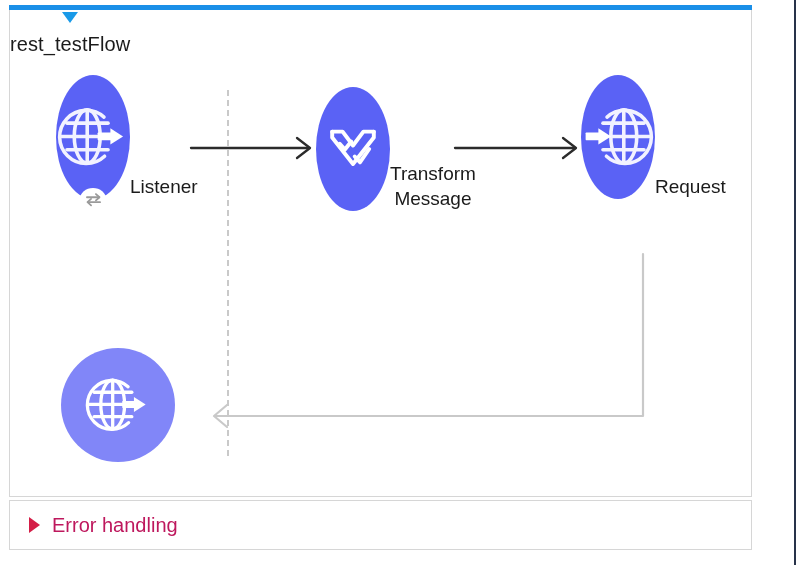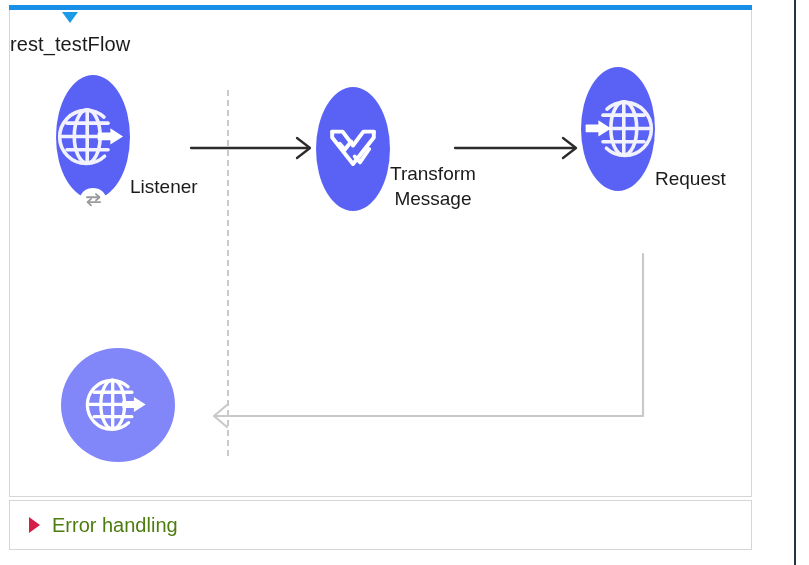--- a/index.html
+++ b/index.html
@@ -142,21 +142,21 @@
     background: #ffffff;
     border: 1px solid #d6d6d6;
     box-sizing: border-box;
     display: flex;
     align-items: center;
     padding-left: 19px;
     gap: 12px;
   }
   #error-handling-label {
     font-size: 20px;
-    color: #4d7c0f;
+    color: #be185d;
   }
 </style>
 </head>
 <body>
 
 <div id="screen">
 
   <div id="editor-panel"></div>
 
   <div id="flow-container"></div>
@@ -209,21 +209,21 @@
             <polyline points="14,17 23,17 32,29 41,17 50,17"></polyline>
             <polyline points="20.5,27.5 25,32.5 30.5,25.5"></polyline>
             <polyline points="33.5,38.5 38,43.5 46,32"></polyline>
           </g>
         </svg>
       </div>
       <div class="node-label">Transform
 Message</div>
     </div>
 
-    <div class="node" style="left:572px; top:57px; width:142px;">
+    <div class="node" style="left:572px; top:65px; width:142px;">
       <div class="node-circle" style="width:124px;height:124px;background:#5a62f5;">
         <svg width="74" height="74" viewBox="0 0 64 64">
           <g fill="none" stroke="#f2f2ff" stroke-width="3.1" stroke-linecap="round">
             <path d="M22.5 14.8A23 23 0 1 1 22 48.6"></path>
             <ellipse cx="37" cy="31.5" rx="11.2" ry="23"></ellipse>
             <line x1="26" y1="31.5" x2="59" y2="31.5"></line>
             <line x1="19" y1="20" x2="54.5" y2="20"></line>
             <line x1="19" y1="43" x2="54.5" y2="43"></line>
             <line x1="37" y1="8.5" x2="37" y2="54.5"></line>
           </g>

